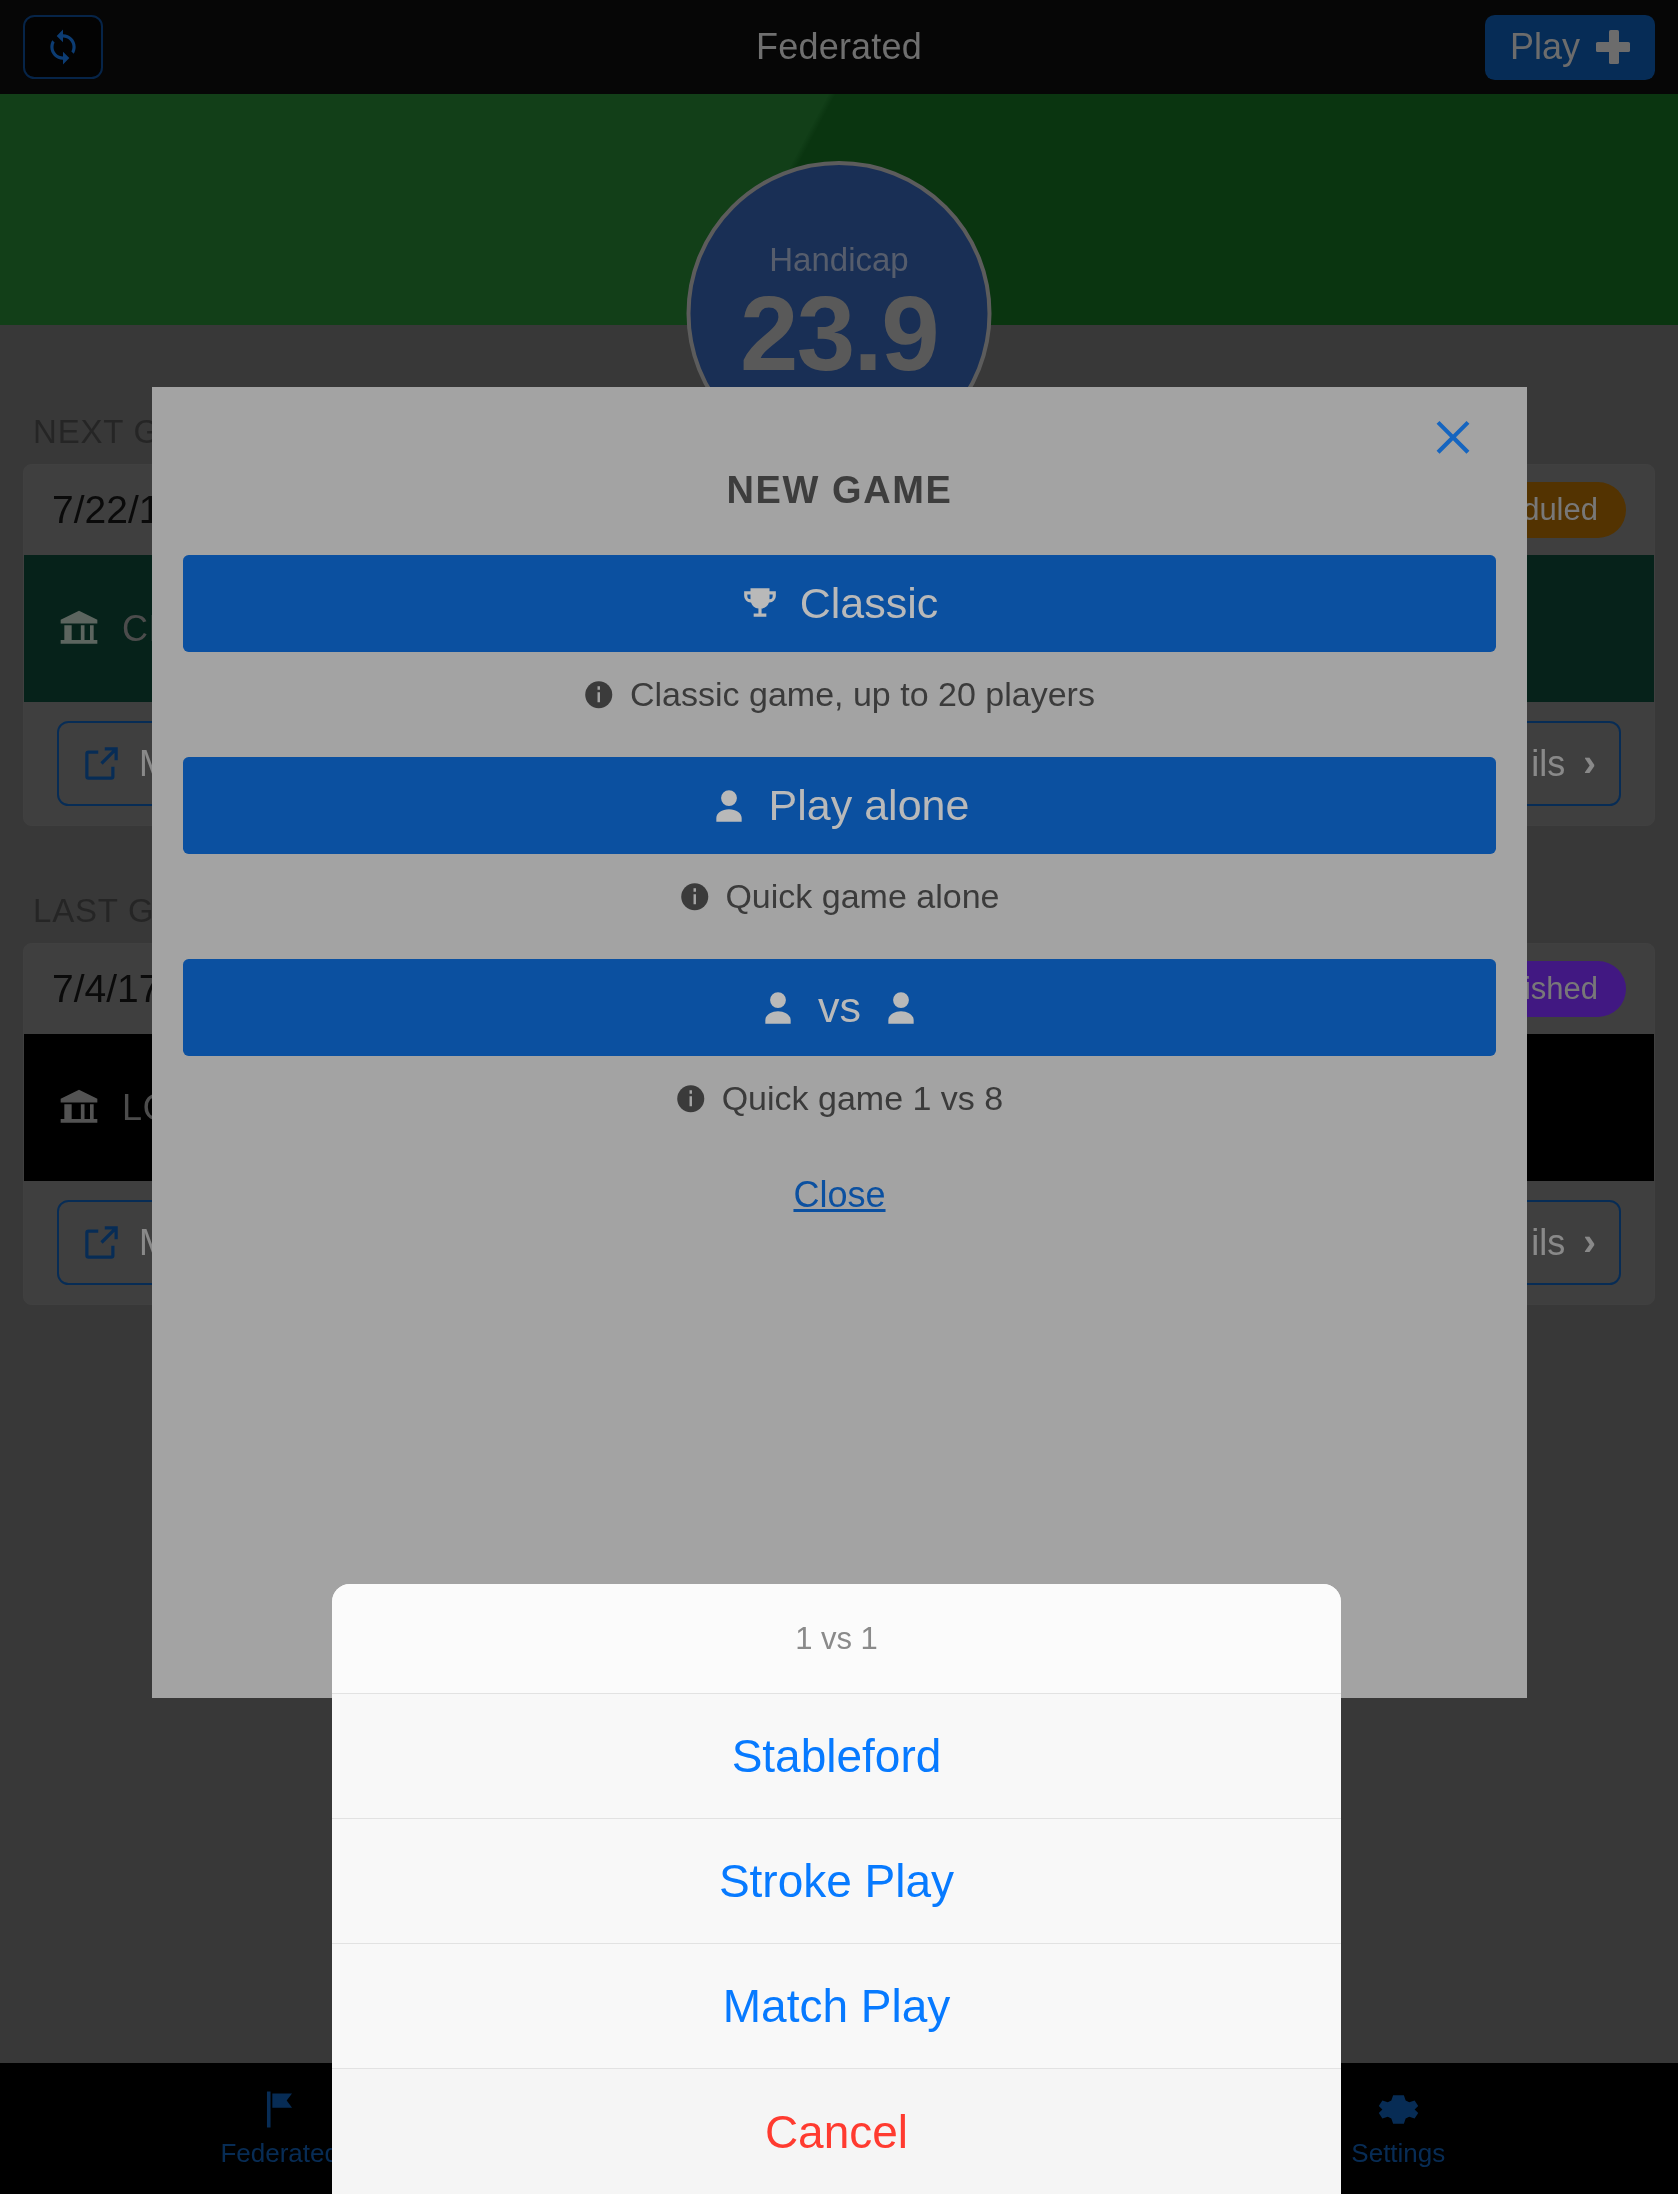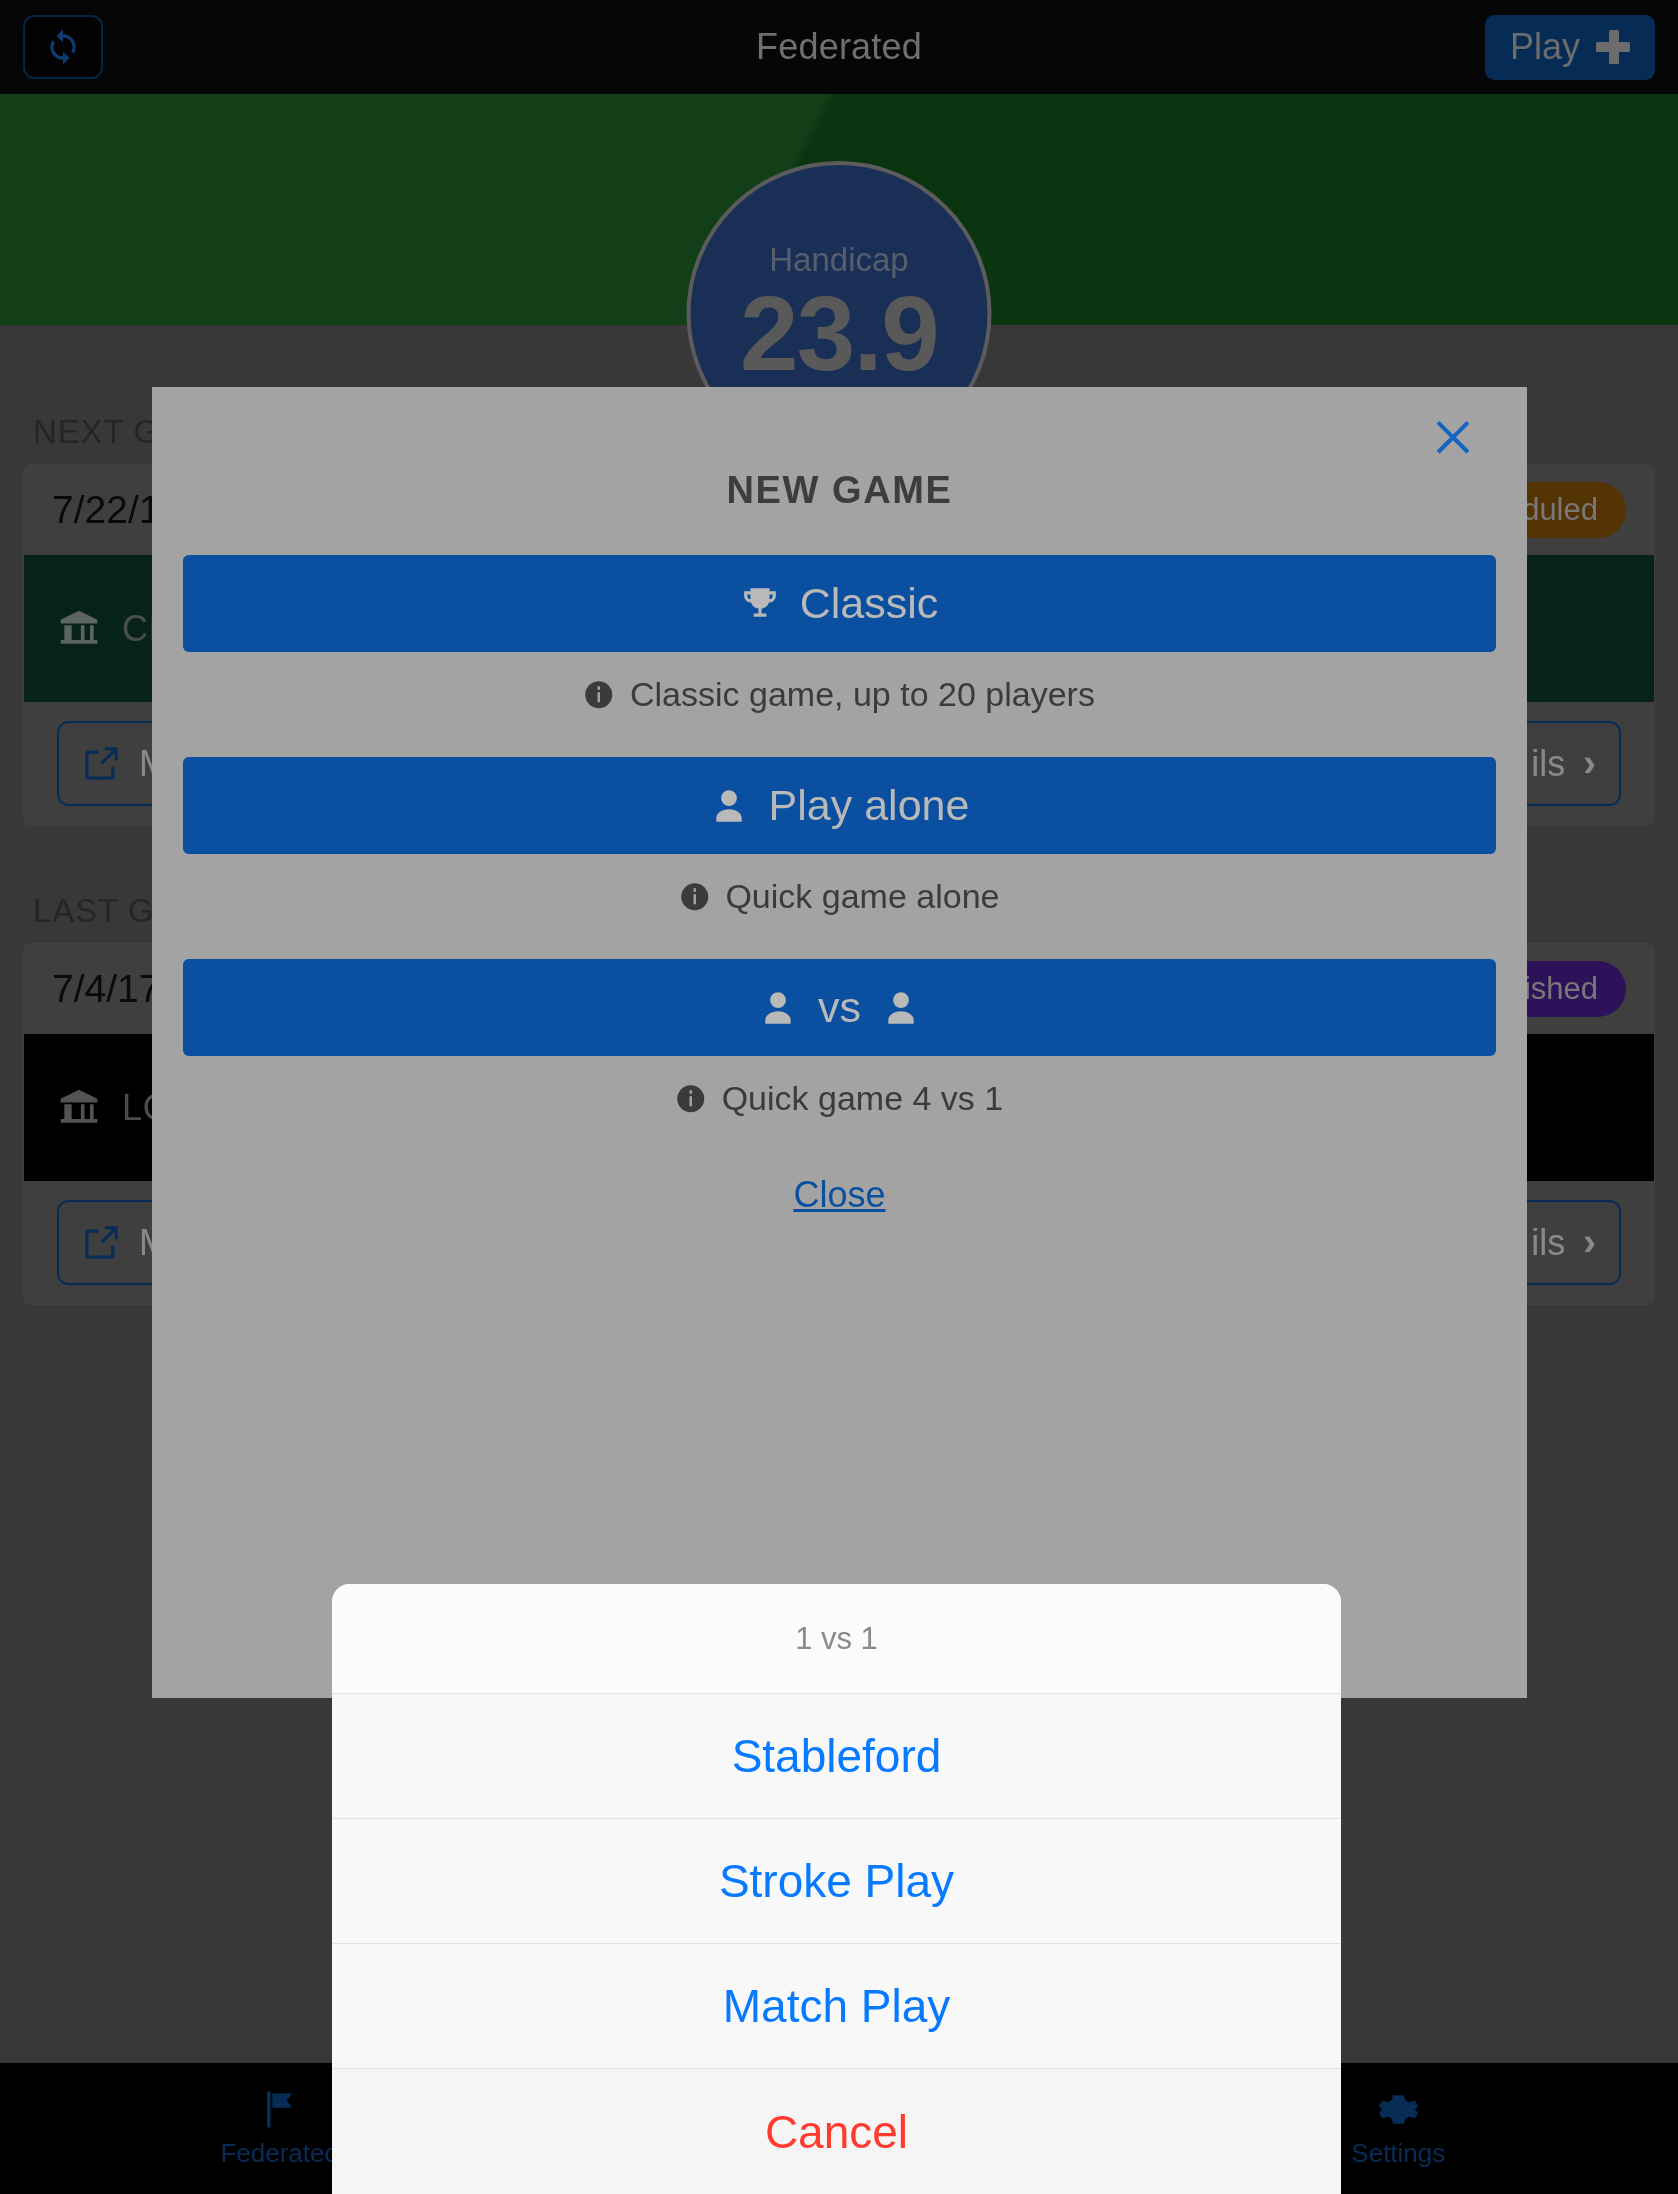--- a/index.html
+++ b/index.html
@@ -155,21 +155,21 @@
     background: #6a6a6a;
   }
   .card-date { font-size: 39px; color: #121212; }
   .badge {
     font-size: 31px;
     color: #c9c9c9;
     border-radius: 33px;
     padding: 9.8px 28px;
   }
   .badge-scheduled { background: #8a5502; }
-  .badge-finished  { background: #4c1d95; text-align: center; }
+  .badge-finished  { background: #6d28d9; text-align: center; }
 
   .card-banner {
     height: 147px;
     display: flex;
     align-items: center;
     padding: 0 33px;
     gap: 21px;
   }
   .card-banner.green { background: #0b3a2c; }
   .card-banner.dark  { background: #000000; }
@@ -487,21 +487,21 @@
       <span>vs</span>
       <svg viewBox="0 0 24 24">
         <path fill="#b9b9b9" d="M12 12a5 5 0 1 0 0-10 5 5 0 0 0 0 10zm0 2c-4.4 0-8 2.5-8 5.5V22h16v-2.5c0-3-3.6-5.5-8-5.5z"></path>
       </svg>
     </div>
     <div class="btn-hint">
       <svg class="info-icon" viewBox="0 0 24 24">
         <circle cx="12" cy="12" r="11" fill="#3b3b3b"></circle>
         <path fill="#a5a5a5" d="M11 10h2v8h-2zM11 5h2v3h-2z"></path>
       </svg>
-      <span>Quick game 4 vs 1</span>
+      <span>Quick game 1 vs 8</span>
     </div>
 
     <a class="close-link" href="#">Close</a>
   </div>
 
   <div class="sheet">
     <div class="sheet-title">1 vs 1</div>
     <div class="sheet-item">Stableford</div>
     <div class="sheet-item">Stroke Play</div>
     <div class="sheet-item">Match Play</div>

